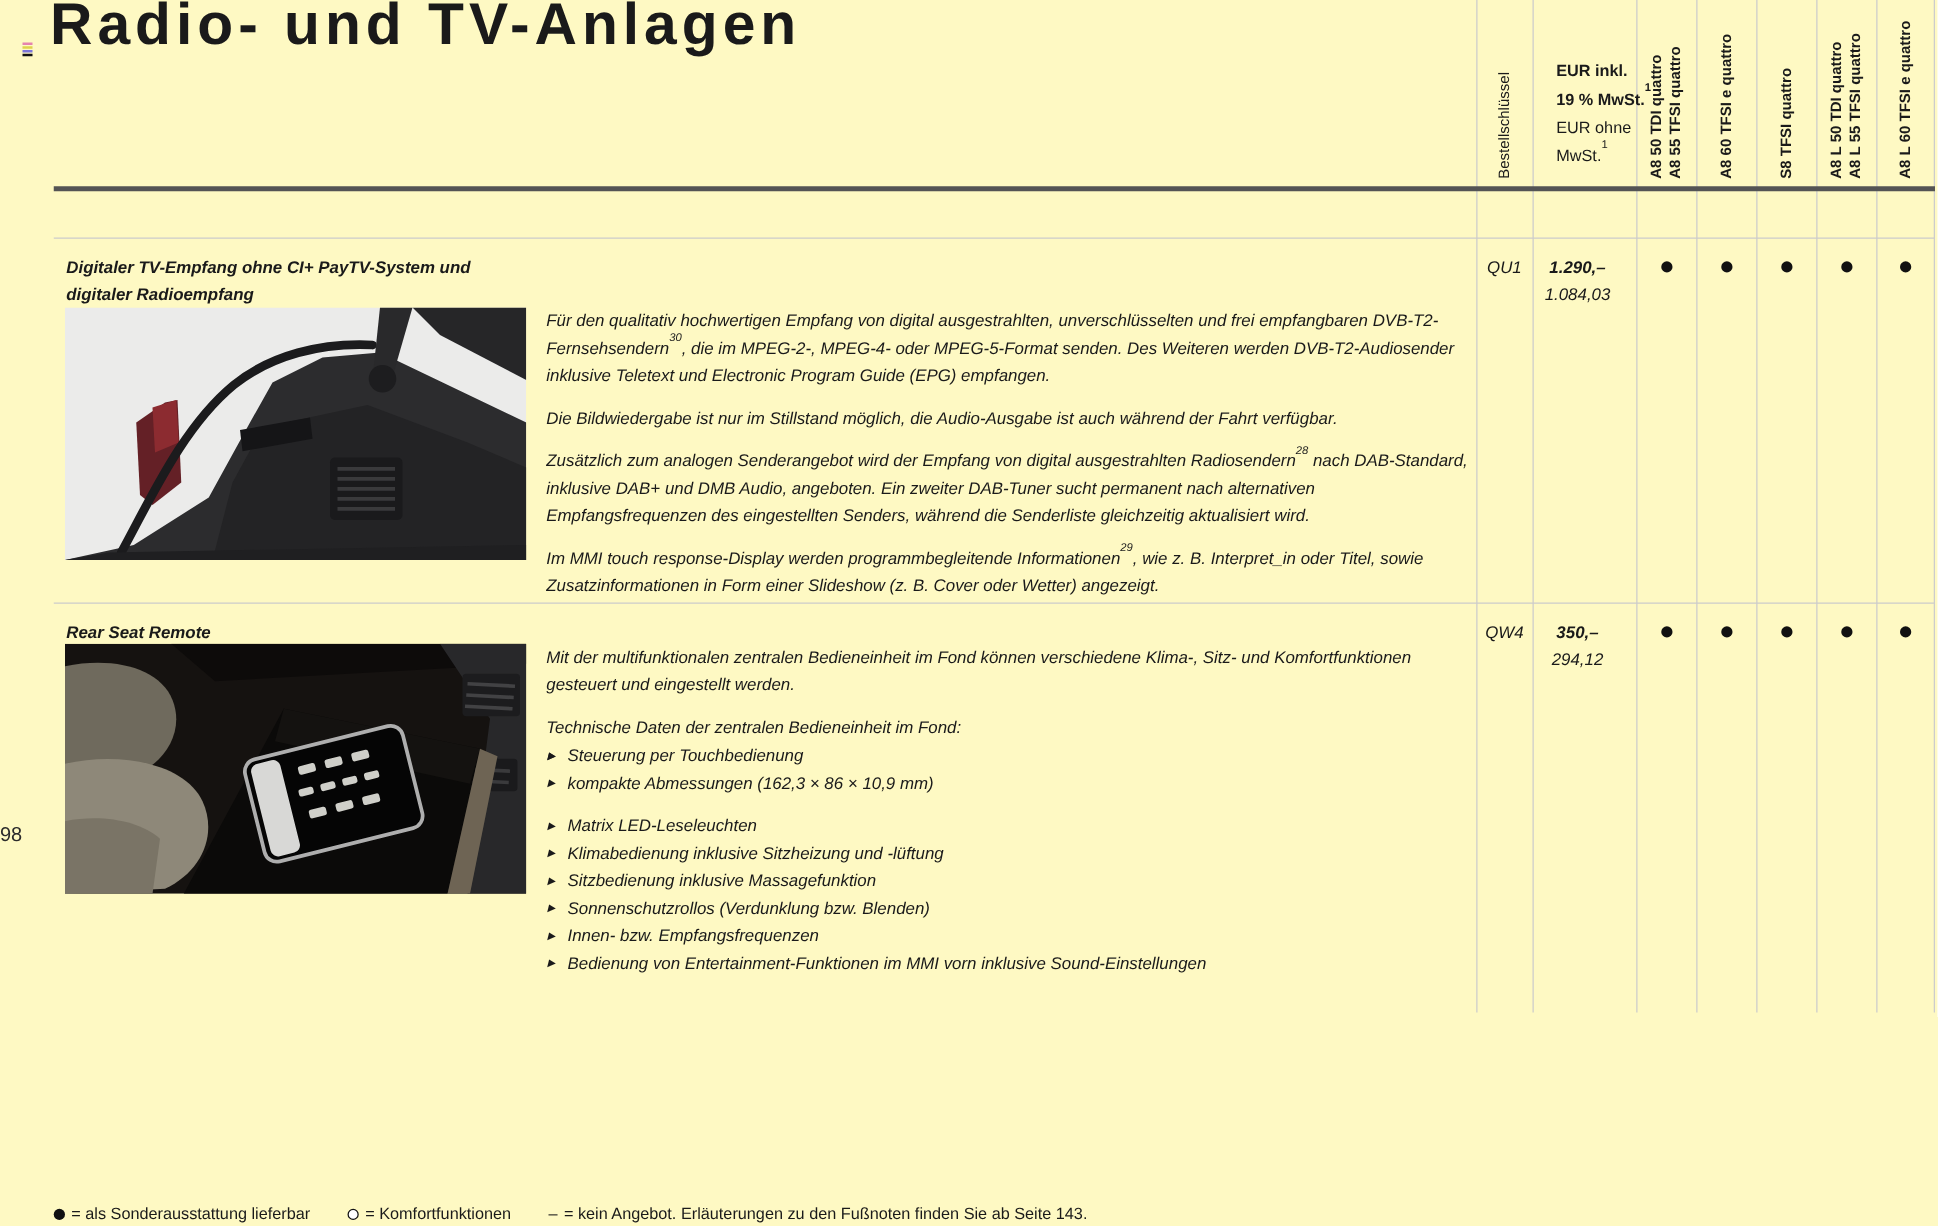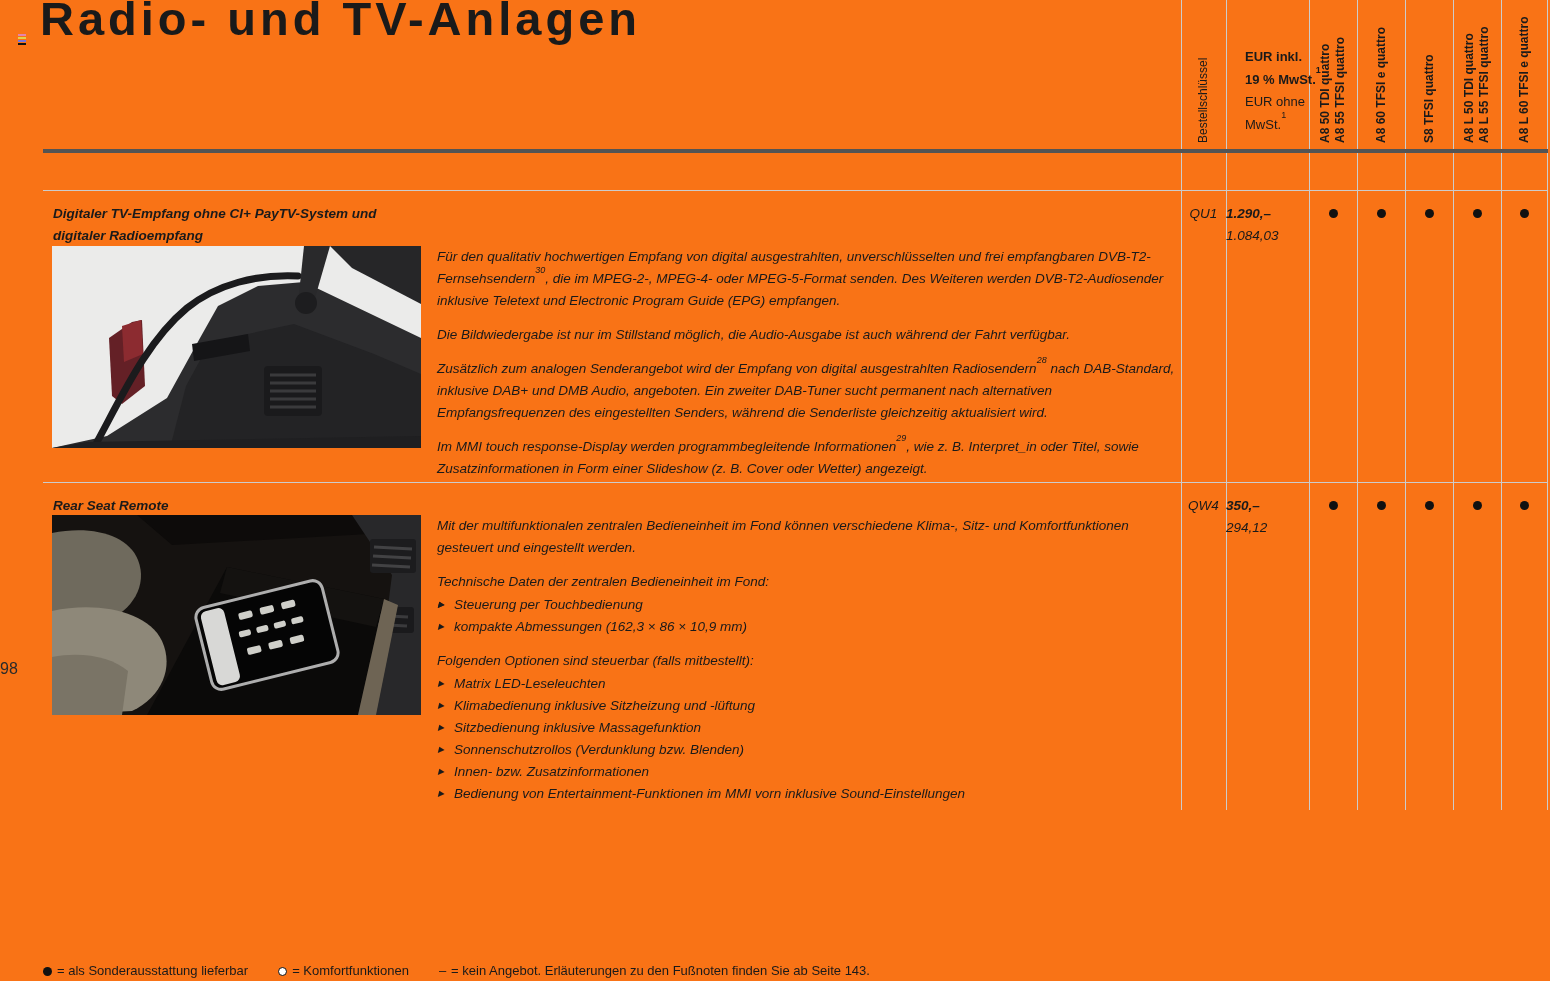--- a/index.html
+++ b/index.html
@@ -1,19 +1,19 @@
 <!DOCTYPE html>
 <html><head>
 <meta charset="utf-8">
 <style>
   * { margin:0; padding:0; box-sizing:border-box; }
   html,body { background:#fff; }
   body { font-family:"Liberation Sans", sans-serif; color:var(--text,#1a1a1a); }
 
-  .page { position:relative; width:1550px; height:981px; background:#f97316; overflow:hidden; }
+  .page { position:relative; width:1550px; height:981px; background:#fef9c3; overflow:hidden; }
 
   
   .regmark { position:absolute; left:18px; top:34px; width:8px; }
   .regmark .bar { width:8px; height:2px; margin-bottom:1px; }
 
   
   .title { position:absolute; left:40px; top:-9px; font-size:47px; font-weight:800;
            letter-spacing:4px; line-height:56px; white-space:nowrap; }
 
   
@@ -48,21 +48,21 @@
   .desc { position:absolute; left:394px; width:740px; font-size:13.5px; line-height:22px; }
   .r0 .desc { top:55px; } .r1 .desc { top:32px; }
   .desc p { margin:0 0 12px 0; }
   .desc p.tight { margin-bottom:1px; }
   .bullets { margin:0 0 12px 0; }
   .bullet { position:relative; padding-left:17px; }
   .tri { position:absolute; left:1px; top:0; font-size:8px; line-height:22px; }
 
   .codecell  { position:absolute; left:1138px; top:12px; width:45px; text-align:center;
                font-size:13.5px; line-height:22px; }
-  .pricecell { position:absolute; left:1183px; top:12px; width:83px; text-align:left;
+  .pricecell { position:absolute; left:1183px; top:12px; width:83px; text-align:center;
                padding-right:11px; font-size:13.5px; line-height:22px; }
   .dotcell   { position:absolute; top:12px; height:20px; display:flex; align-items:center;
                justify-content:center; font-size:13px; }
 
   .dot  { display:inline-block; width:9px; height:9px; border-radius:50%;
           background:var(--dot,#111); }
   .odot { display:inline-block; width:9px; height:9px; border-radius:50%;
           border:1.4px solid var(--dot,#111); background:#fff; }
 
   
@@ -238,27 +238,26 @@
             </g>
           </svg></div>
         <div class="desc">
           <p><span>Mit der multifunktionalen zentralen Bedieneinheit im Fond können verschiedene Klima-, Sitz- und Komfortfunktionen gesteuert und eingestellt werden.</span></p>
           <p class="tight"><span>Technische Daten der zentralen Bedieneinheit im Fond:</span></p>
           <div class="bullets">
             <div class="bullet"><span class="tri">▶</span></div>
             <div class="bullet"><span class="tri">▶</span><span>Steuerung per Touchbedienung</span></div>
             <div class="bullet"><span class="tri">▶</span><span>kompakte Abmessungen (162,3 × 86 × 10,9 mm)</span></div>
           </div>
-          <p class="tight"><span>Folgenden Optionen sind steuerbar (falls mitbestellt):</span></p>
           <div class="bullets">
             <div class="bullet"><span class="tri">▶</span><span>Matrix LED-Leseleuchten</span></div>
             <div class="bullet"><span class="tri">▶</span><span>Klimabedienung inklusive Sitzheizung und -lüftung</span></div>
             <div class="bullet"><span class="tri">▶</span><span>Sitzbedienung inklusive Massagefunktion</span></div>
             <div class="bullet"><span class="tri">▶</span><span>Sonnenschutzrollos (Verdunklung bzw. Blenden)</span></div>
-            <div class="bullet"><span class="tri">▶</span><span>Innen- bzw. Zusatzinformationen</span></div>
+            <div class="bullet"><span class="tri">▶</span><span>Innen- bzw. Empfangsfrequenzen</span></div>
             <div class="bullet"><span class="tri">▶</span><span>Bedienung von Entertainment-Funktionen im MMI vorn inklusive Sound-Einstellungen</span></div>
           </div>
         </div>
         <div class="codecell">QW4</div>
         <div class="pricecell">
           <div class="bold">350,–</div>
           <div>294,12</div>
         </div>
         <div class="dotcell" style="left: 1266px; width: 48px;">
           <span class="dot"></span>

